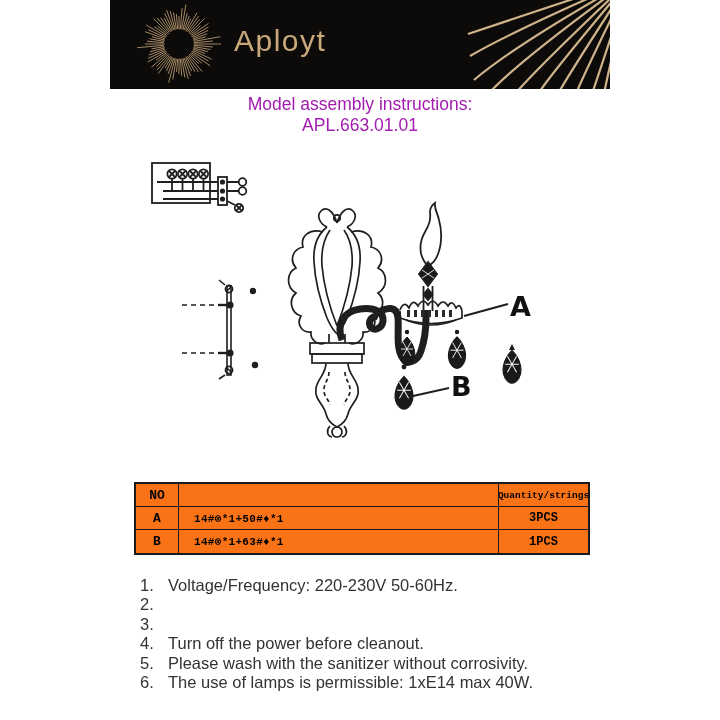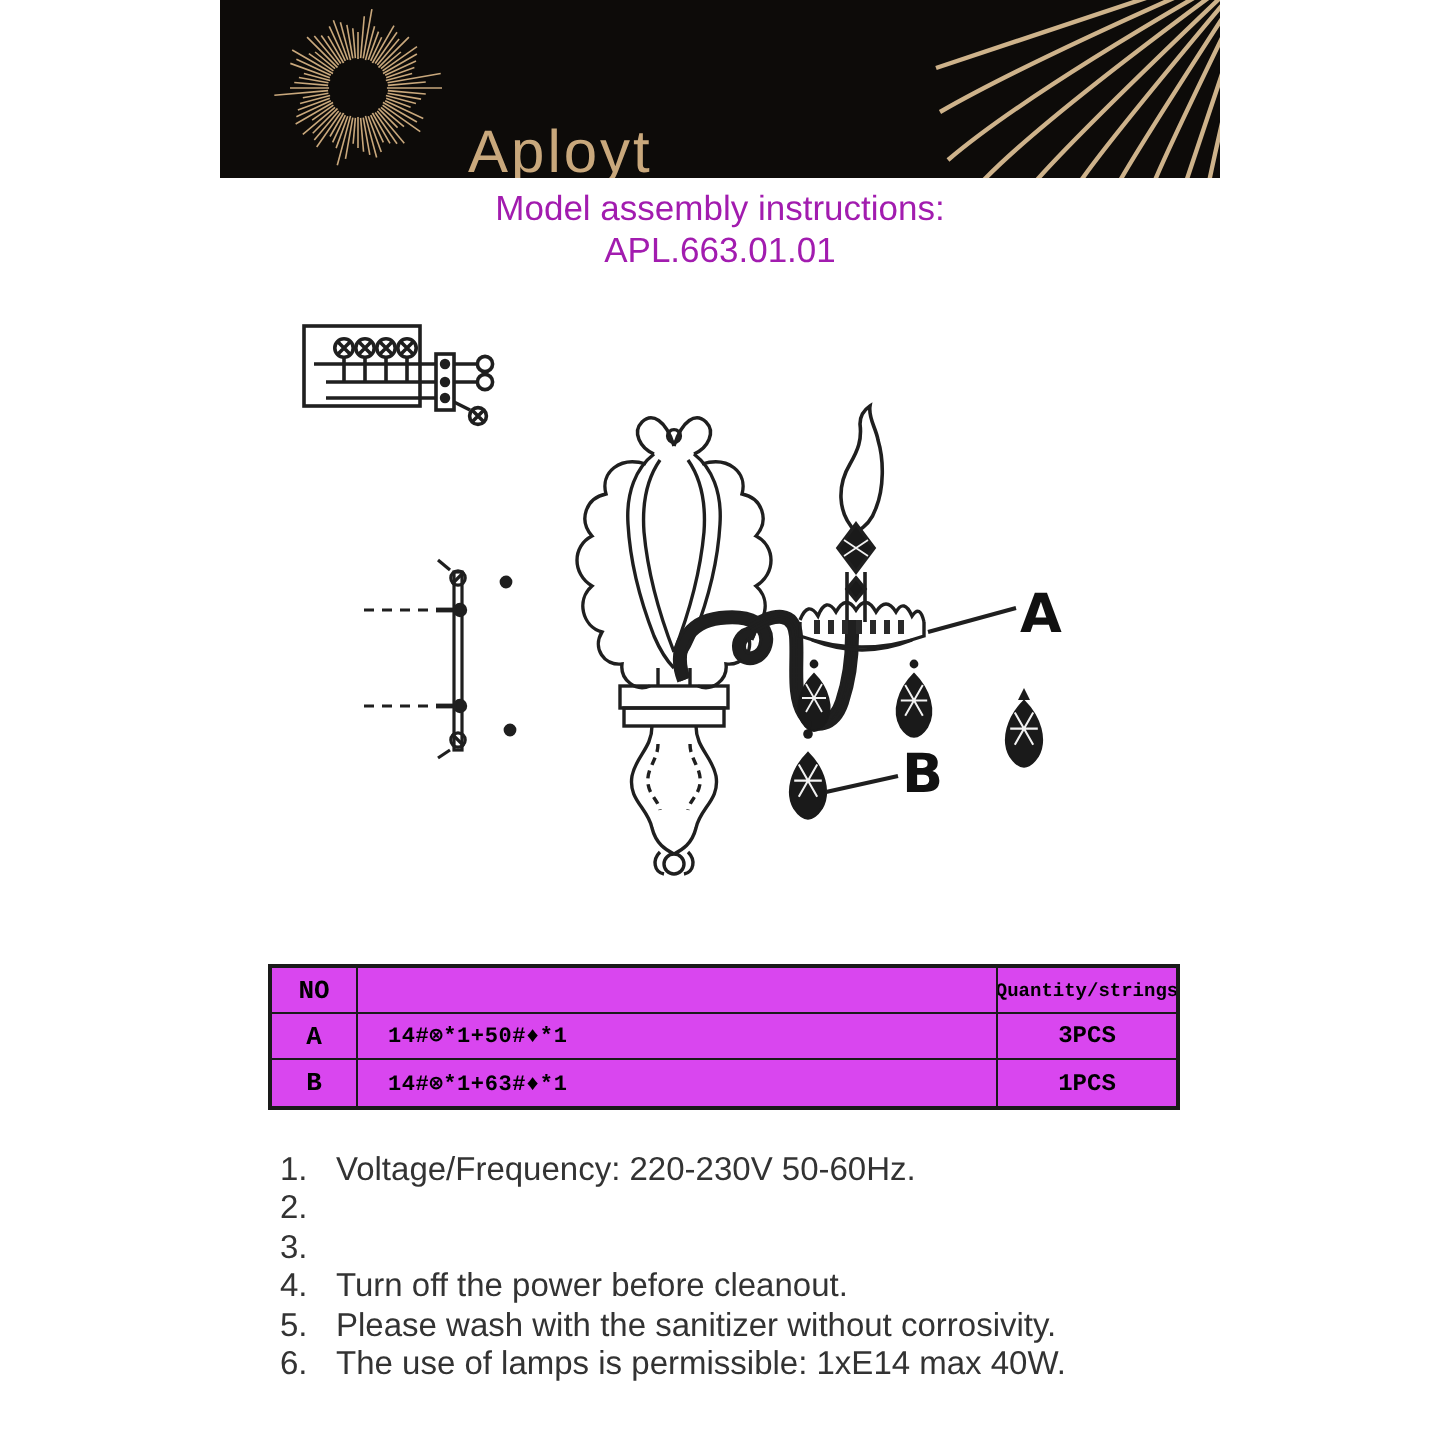--- a/index.html
+++ b/index.html
@@ -24,21 +24,21 @@
     font-size:17.5px;line-height:20.5px;
   }
   
   .drawing{position:absolute;left:130px;top:148px;width:460px;height:322px;}
   
   .parts-table{
     position:absolute;left:134px;top:482px;width:452px;
     border:2px solid #1a1a1a;
     display:grid;grid-template-columns:43px 1fr 89px;grid-auto-rows:23px;
     font-family:"Liberation Mono","DejaVu Sans Mono",monospace;color:#000;
-    background:#d946ef;
+    background:#f97316;
   }
   .parts-table .cell{
     border-right:1.6px solid #1a1a1a;border-bottom:1.6px solid #1a1a1a;
     display:flex;align-items:center;justify-content:center;
     font-weight:bold;overflow:hidden;white-space:nowrap;
   }
   .parts-table .cell.last-col{border-right:none;}
   .parts-table .cell.last-row{border-bottom:none;}
   .parts-table .hdr-no, .parts-table .row-no{font-size:13px;}
   .parts-table .hdr-model{font-size:14px;gap:24px;flex-direction:column;}
@@ -143,21 +143,21 @@
         <path d="M520,-20 Q405,45 364,80"></path>
         <path d="M520,-20 Q410,60 380,92"></path>
         <path d="M520,-20 Q425,70 405,94"></path>
         <path d="M520,-20 Q440,75 428,94"></path>
         <path d="M520,-20 Q455,80 448,94"></path>
         <path d="M520,-20 Q470,82 466,94"></path>
         <path d="M520,-20 Q485,85 482,94"></path>
         <path d="M520,-20 Q495,86 494,94"></path>
       </g>
     </svg>
-    <span class="brand" style="color: rgb(201, 168, 124); margin-top: 36px;">Aployt</span>
+    <span class="brand" style="color: rgb(201, 168, 124);">Aployt</span>
   </div>
 
   <div class="title-block">
     <div>Model assembly instructions:</div>
     <div>APL.663.01.01</div>
   </div>
 
   <svg class="drawing" viewBox="0 0 460 322">
     <defs>
       <g id="crystal-drop">

